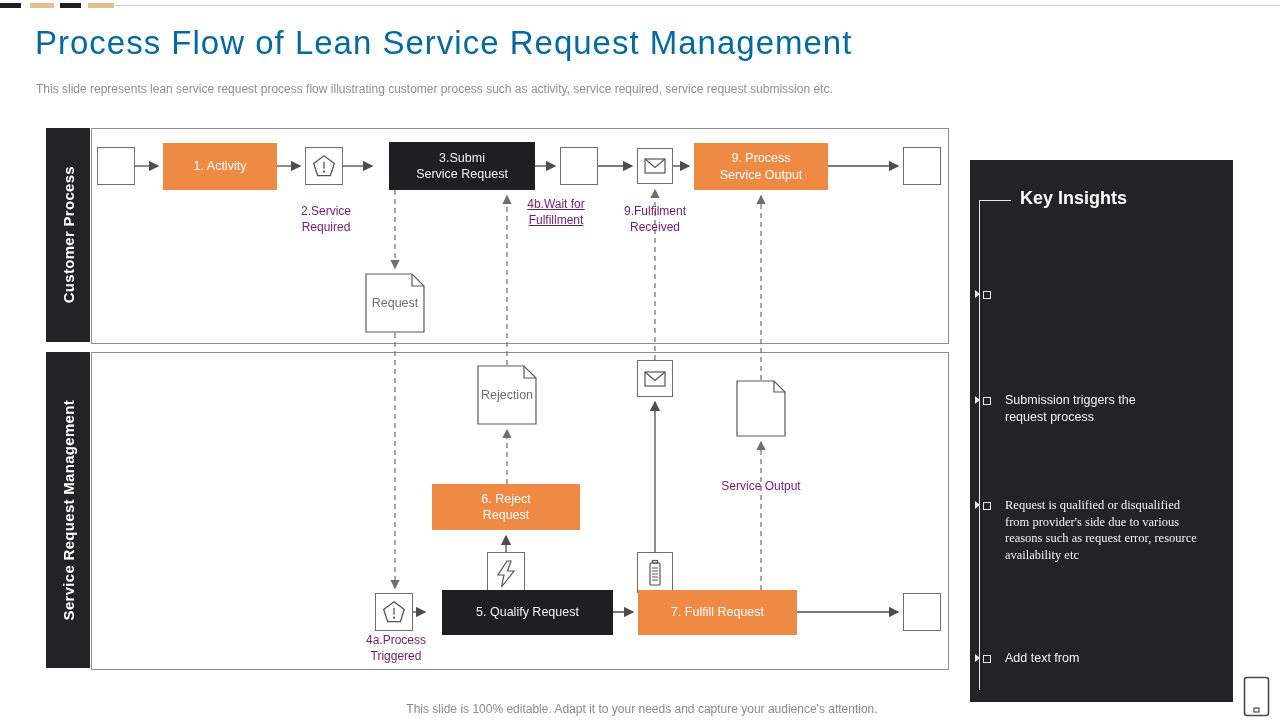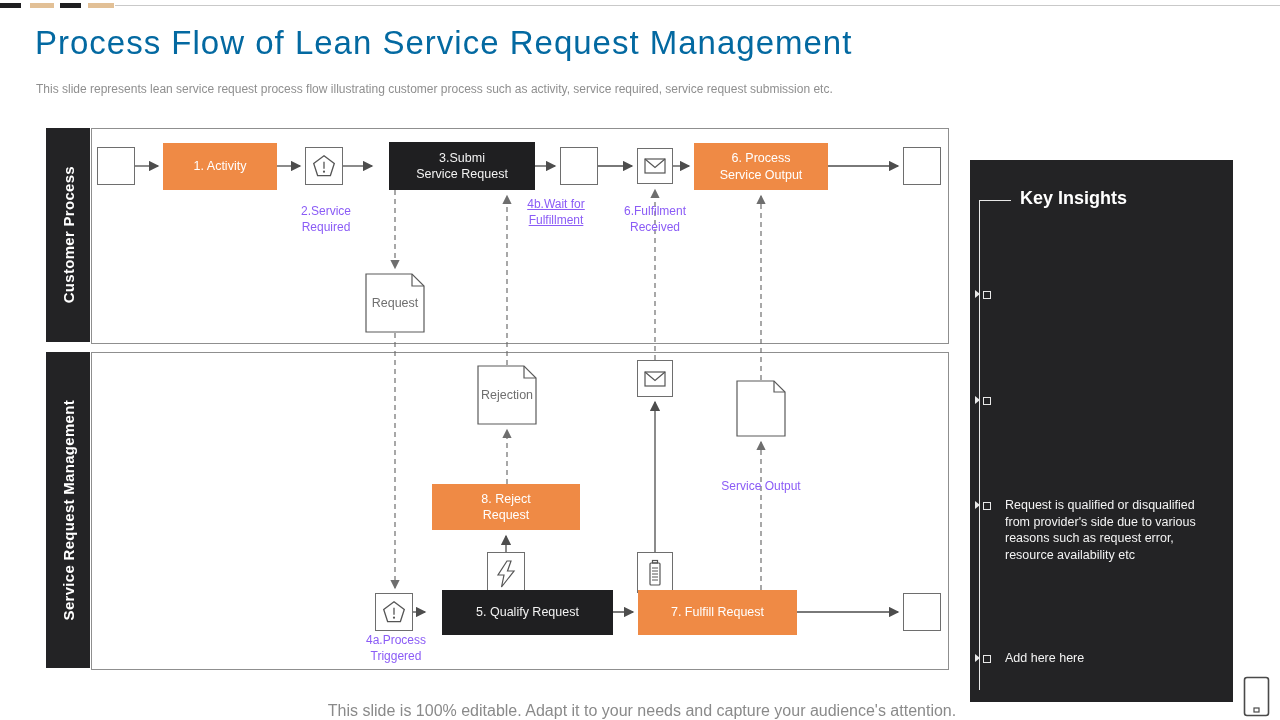--- a/index.html
+++ b/index.html
@@ -18,34 +18,34 @@
   
   .lane-header{position:absolute;left:46px;width:44px;background:var(--dark);display:flex;align-items:center;justify-content:center;}
   .lane-header span{writing-mode:vertical-rl;transform:rotate(180deg);color:#fff;font-weight:bold;font-size:15px;letter-spacing:.3px;}
   .lane-body{position:absolute;left:91px;width:856px;border:1px solid #8f8f8f;background:#fff;}
 
   
   .sq{position:absolute;width:38px;height:38px;background:#fff;border:1px solid #6e6e6e;box-sizing:border-box;}
   .icon-sq{display:flex;align-items:center;justify-content:center;}
   .obox{position:absolute;background:var(--accent);color:#fff;display:flex;align-items:center;justify-content:center;text-align:center;font-size:12.5px;line-height:1.3;}
   .dbox{position:absolute;background:#1f1f21;color:#f2f2f2;display:flex;align-items:center;justify-content:center;text-align:center;font-size:12.5px;line-height:1.3;margin-left:12px;}
-  .flabel{position:absolute;color:#8b5cf6;font-size:12px;line-height:1.3;text-align:center;}
+  .flabel{position:absolute;color:#701a75;font-size:12px;line-height:1.3;text-align:center;}
   .doc{position:absolute;}
   .doc .doclabel{position:absolute;left:0;right:0;top:50%;transform:translateY(-50%);text-align:center;color:#6f6f6f;font-size:12.5px;}
 
   
   .panel{position:absolute;left:970px;top:128px;width:263px;height:542px;background:var(--dark);margin-top:32px;}
   .panel .ptitle{position:absolute;left:50px;top:28px;color:#fff;font-size:18px;font-weight:bold;}
   .panel .tick{position:absolute;left:9px;top:40px;width:32px;height:1px;background:#e8e8e8;}
   .panel .vline{position:absolute;left:9px;top:40px;width:1px;bottom:12px;background:#e8e8e8;}
   .insight{position:absolute;left:35px;width:212px;color:#f3f3f3;font-size:12.5px;line-height:1.32;}
   .marker-arrow{position:absolute;left:5px;width:0;height:0;border-top:4px solid transparent;border-bottom:4px solid transparent;border-left:5px solid #e8e8e8;}
   .marker-sq{position:absolute;left:13px;width:6px;height:6px;border:1px solid #e8e8e8;background:var(--dark);}
 
-  .footer{position:absolute;left:4px;right:0;top:702px;text-align:center;color:#8a8a8a;font-size:16px;}
+  .footer{position:absolute;left:4px;right:0;top:702px;text-align:center;color:#8a8a8a;font-size:12px;}
   .phone{position:absolute;left:1243px;top:676px;}
   svg{display:block;}
 </style>
 </head>
 <body>
 
 <div class="dash" style="left:0;width:21px;background:#1f1f21;"></div>
 <div class="dash" style="left:30px;width:24px;background:#e2c096;"></div>
 <div class="dash" style="left:60px;width:21px;background:#1f1f21;"></div>
 <div class="dash" style="left:88px;width:26px;background:#e2c096;"></div>
@@ -121,25 +121,25 @@
 <div class="sq" style="left:560px;top:147px;"></div>
 <div class="flabel pre" style="left:515px;top:197px;width:82px;text-decoration:underline;">4b.Wait for
 Fulfillment</div>
 
 <div class="sq icon-sq" style="left:637px;top:148px;width:36px;height:36px;">
   <svg width="24" height="20" viewBox="0 0 24 20">
     <rect x="2" y="3" width="20" height="14" fill="none" stroke="#555" stroke-width="1.2"></rect>
     <path d="M2 3 L12 11.5 L22 3" fill="none" stroke="#555" stroke-width="1.2"></path>
   </svg>
 </div>
-<div class="flabel pre" style="left:615px;top:204px;width:80px;">6.Fulfilment
+<div class="flabel pre" style="left:615px;top:204px;width:80px;">9.Fulfilment
 Received</div>
 
 <div class="obox" style="left:694px;top:143px;width:134px;height:47px;">
-  <span class="pre">6. Process
+  <span class="pre">9. Process
 Service Output</span>
 </div>
 
 <div class="sq" style="left:903px;top:147px;"></div>
 
 <div class="doc" style="left:365px;top:273px;width:60px;height:60px;">
   <svg width="60" height="60" viewBox="0 0 60 60">
     <path d="M1 1 H47 L59 13 V59 H1 Z" fill="#fff" stroke="#5a5a5a" stroke-width="1.2"></path>
     <path d="M47 1 V13 H59" fill="none" stroke="#5a5a5a" stroke-width="1.2"></path>
   </svg>
@@ -163,21 +163,21 @@
 
 <div class="doc" style="left:736px;top:380px;width:50px;height:57px;">
   <svg width="50" height="57" viewBox="0 0 50 57">
     <path d="M1 1 H38 L49 12 V56 H1 Z" fill="#fff" stroke="#5a5a5a" stroke-width="1.2"></path>
     <path d="M38 1 V12 H49" fill="none" stroke="#5a5a5a" stroke-width="1.2"></path>
   </svg>
 </div>
 <div class="flabel" style="left:711px;top:479px;width:100px;">Service Output</div>
 
 <div class="obox" style="left:432px;top:484px;width:148px;height:46px;">
-  <span class="pre">8. Reject
+  <span class="pre">6. Reject
 Request</span>
 </div>
 
 <div class="sq icon-sq" style="left:487px;top:552px;width:38px;height:44px;">
   <svg width="22" height="28" viewBox="0 0 22 28">
     <path d="M12 1 L3 15 H9 L6.5 27 L19 11 H12.5 L16 1 Z" fill="none" stroke="#555" stroke-width="1.2"></path>
   </svg>
 </div>
 
 <div class="sq icon-sq" style="left:637px;top:552px;width:36px;height:41px;">
@@ -215,28 +215,29 @@
 <div class="panel">
   <div class="tick"></div>
   <div class="vline"></div>
   <div class="ptitle">Key Insights</div>
 
   <div class="marker-arrow" style="top:130px;"></div>
   <div class="marker-sq" style="top:131px;"></div>
 
   <div class="marker-arrow" style="top:236px;"></div>
   <div class="marker-sq" style="top:237px;"></div>
+  <div class="insight" style="top:232px;width:170px;">Submission triggers the request process</div>
 
   <div class="marker-arrow" style="top:341px;"></div>
   <div class="marker-sq" style="top:342px;"></div>
-  <div class="insight" style="top:337px;width:198px;">Request is qualified or disqualified from provider's side due to various reasons such as request error, resource availability etc</div>
+  <div class="insight" style="top:337px;width:198px;font-family:Liberation Serif, serif;">Request is qualified or disqualified from provider's side due to various reasons such as request error, resource availability etc</div>
 
   <div class="marker-arrow" style="top:494px;"></div>
   <div class="marker-sq" style="top:495px;"></div>
-  <div class="insight" style="top:490px;">Add here here</div>
+  <div class="insight" style="top:490px;">Add text from</div>
 </div>
 
 <div class="footer">This slide is 100% editable. Adapt it to your needs and capture your audience's attention.</div>
 
 <div class="phone">
   <svg width="27" height="41" viewBox="0 0 27 41">
     <rect x="1.5" y="1.5" width="24" height="38" rx="2.5" fill="#fff" stroke="#4a4a4a" stroke-width="1.6"></rect>
     <rect x="11" y="32" width="5" height="4" fill="none" stroke="#4a4a4a" stroke-width="1.2"></rect>
   </svg>
 </div>

